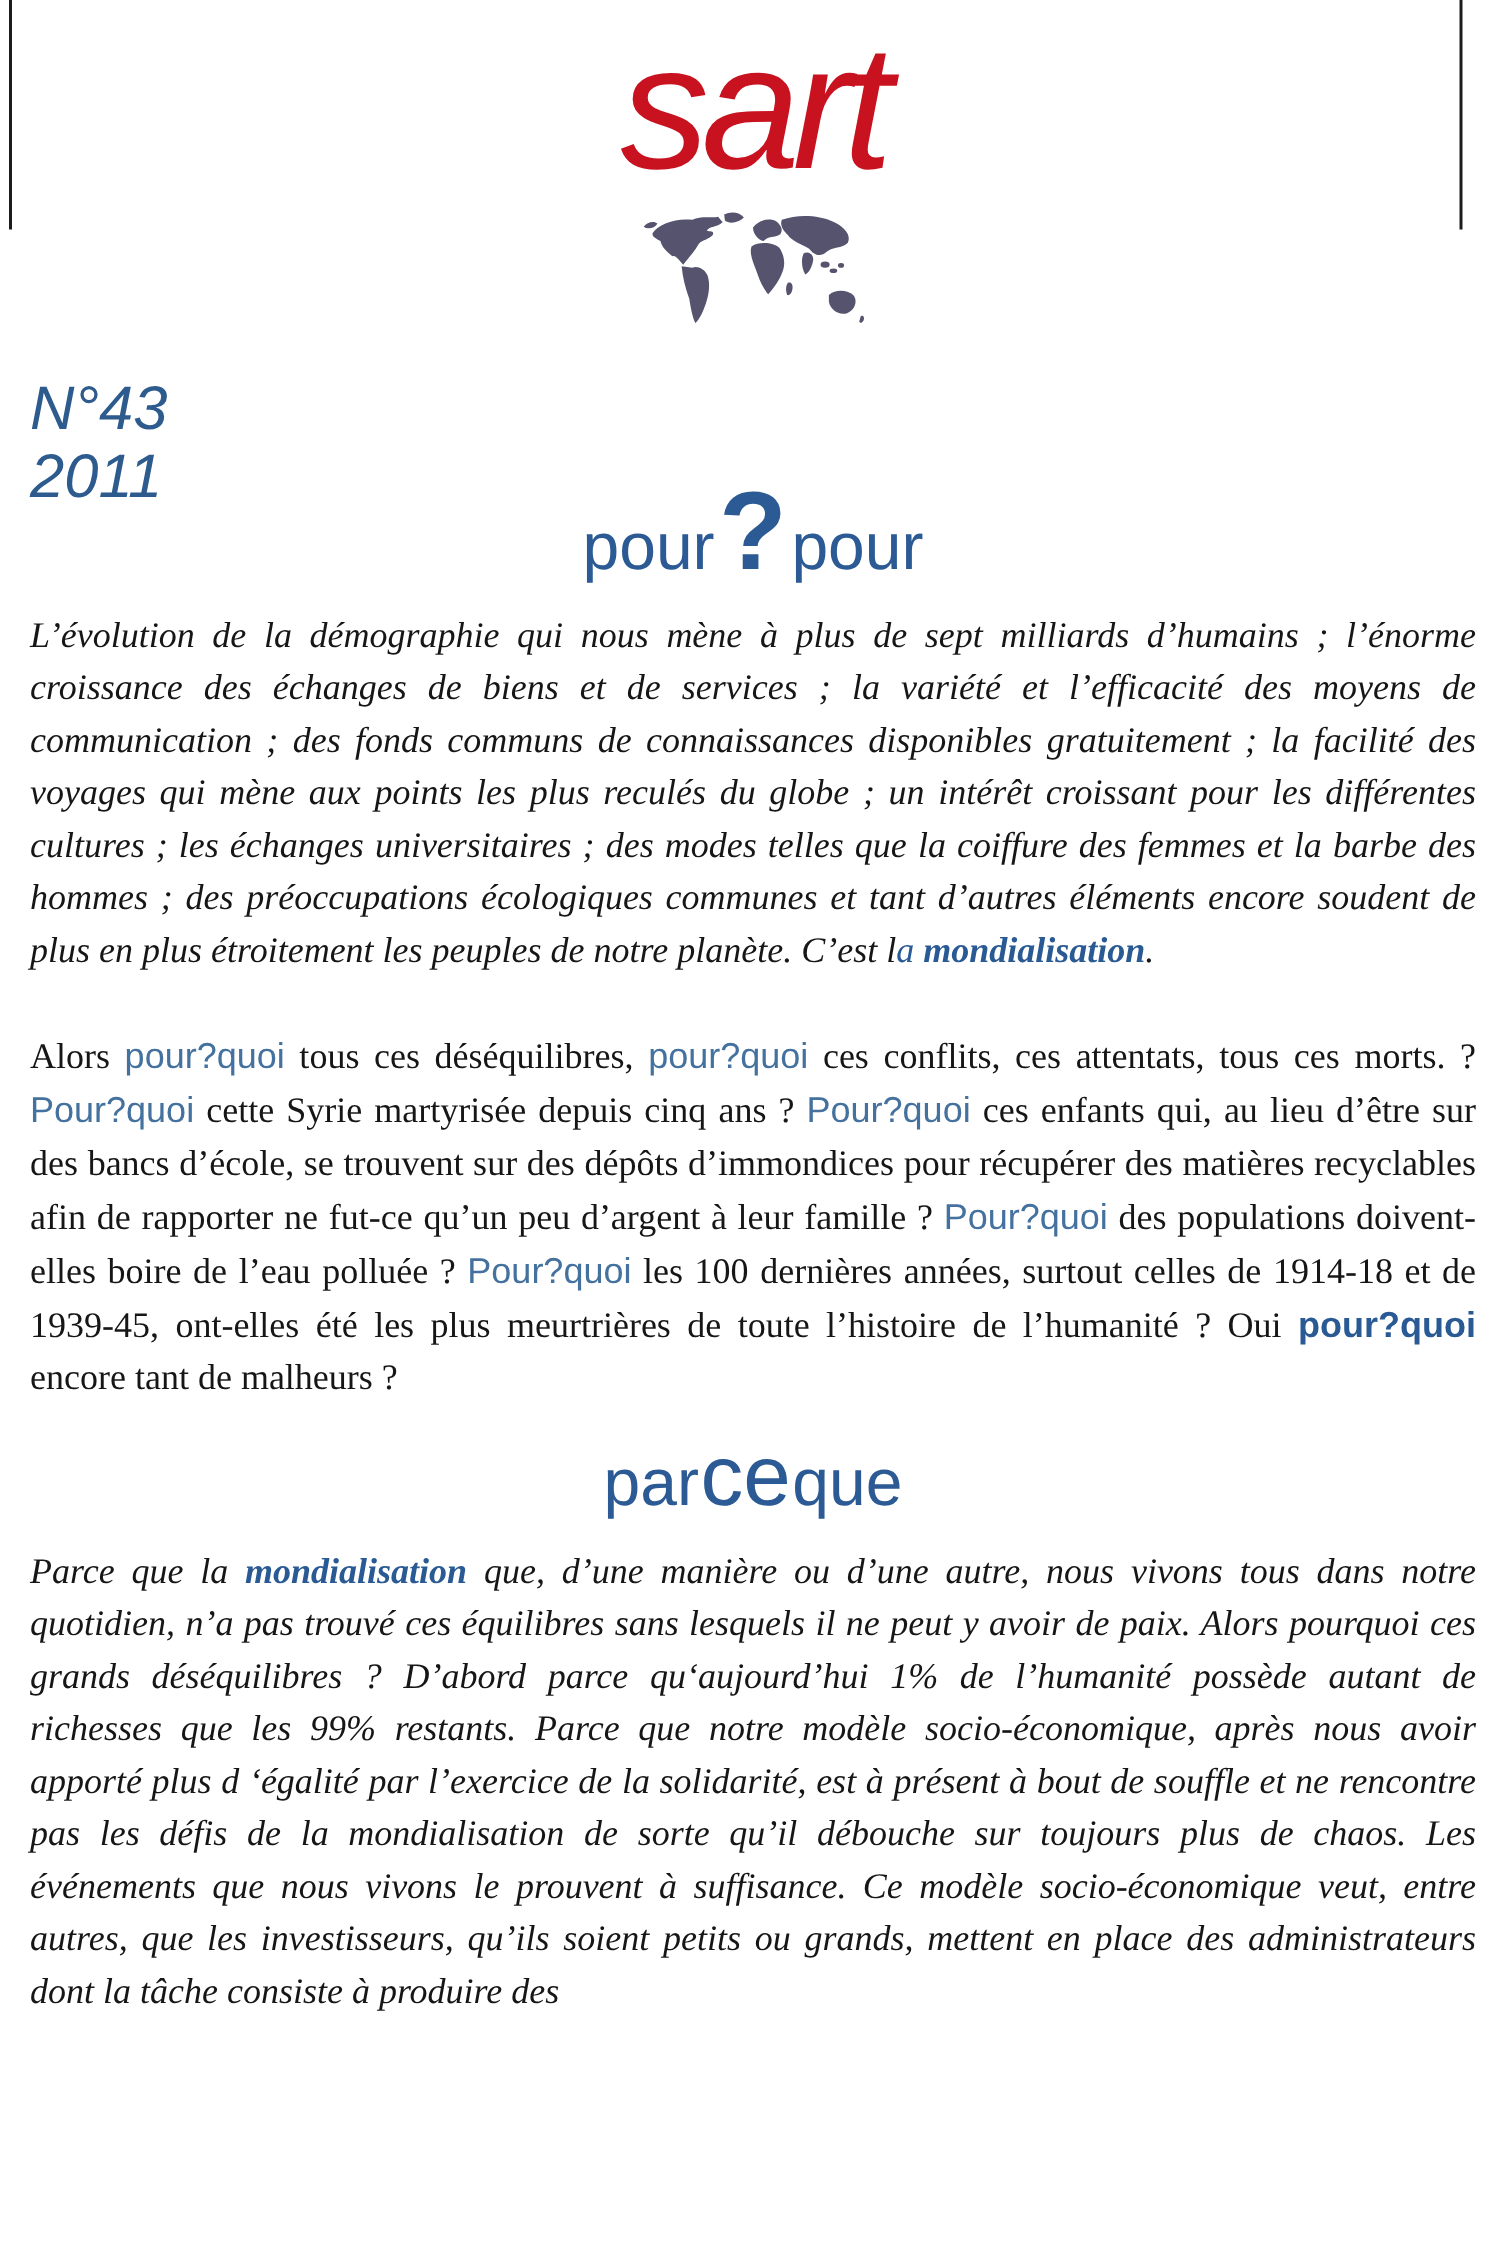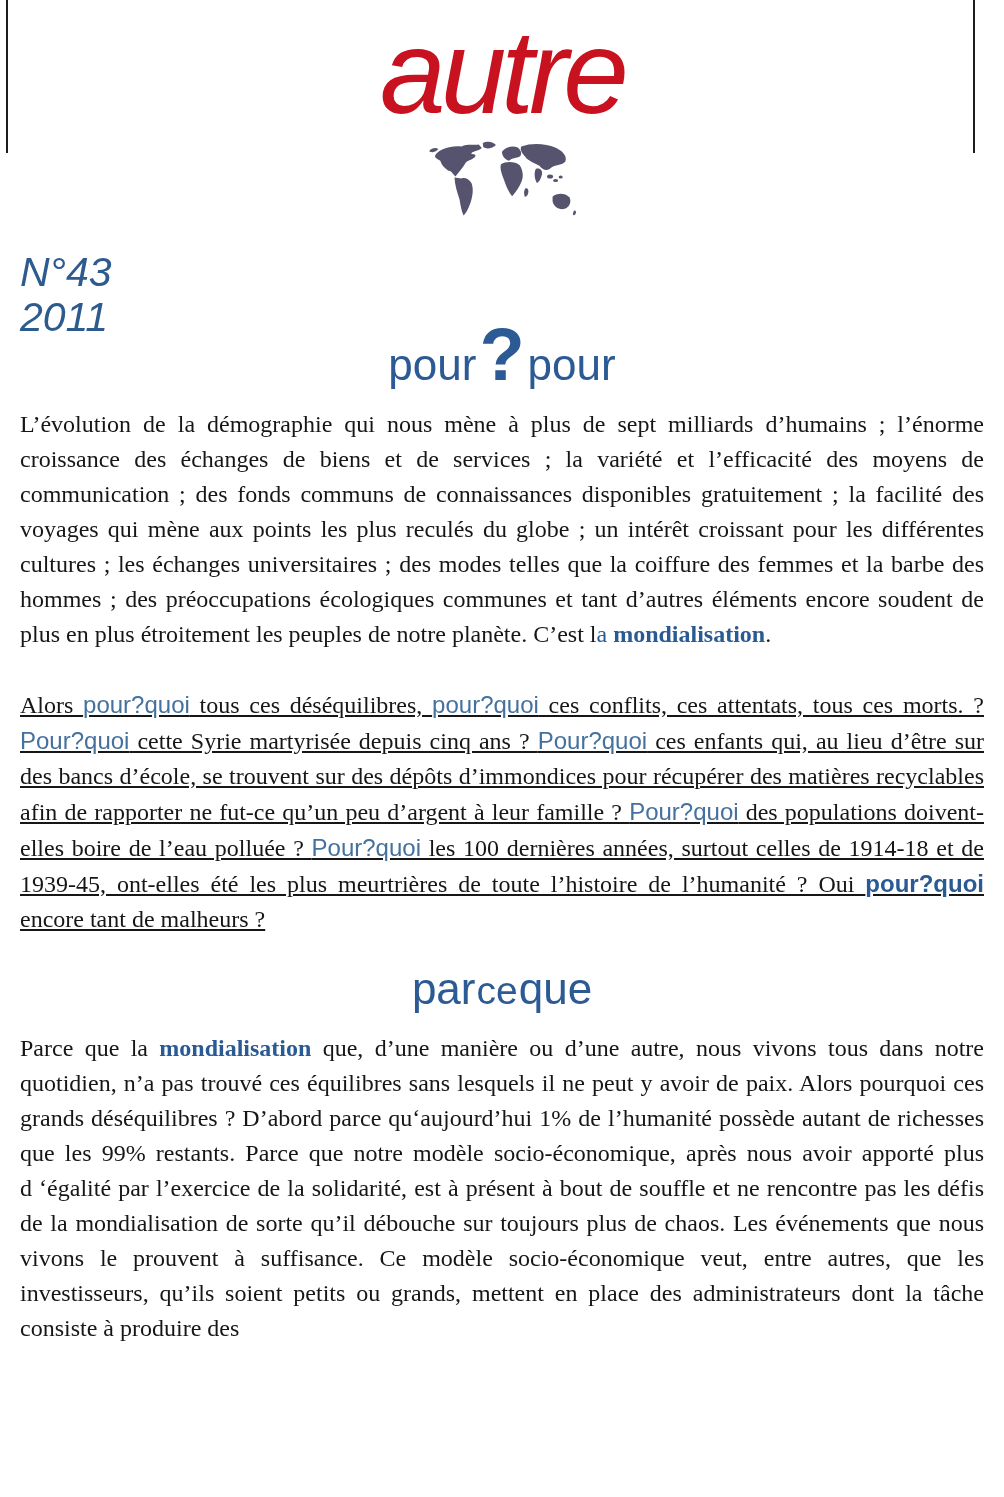--- a/index.html
+++ b/index.html
@@ -63,49 +63,49 @@
   .hd{
     text-align:center;
     font-family:"Liberation Sans", sans-serif;
     font-weight:normal;
     color:var(--heading-blue);
     margin:0;
   }
   .hd-pourquoi{margin-top:2px;font-size:44px;line-height:1.0;}
   .hd-pourquoi .hd-mark{font-size:74px;font-weight:bold;margin:0 3px;line-height:0;}
   .hd-parceque{margin:30px 0 8px 0;font-size:44px;line-height:1.0;}
-  .hd-parceque .hd-mark{font-size:39px;margin:0 1px;line-height:0;}
+  .hd-parceque .hd-mark{font-size:57px;margin:0 1px;line-height:0;}
 
   .body-par{
     margin:24px 0 0 0;
     padding:0 20px;
     font-size:24px;
     line-height:35px;
     text-align:justify;
     color:var(--text-black);
   }
-  .body-par + .body-par{margin-top:35px;text-decoration:underline;}
-  .par-after-hd{margin-top:20px;}
+  .body-par + .body-par{margin-top:35px;}
+  .par-after-hd{margin-top:20px;font-style:italic;}
 
   .seg-body{color:var(--text-black);}
   .seg-pq{font-family:"Liberation Sans", sans-serif;color:var(--inline-blue);}
   .seg-pqb{font-family:"Liberation Sans", sans-serif;color:var(--bold-blue);font-weight:bold;}
   .seg-mb{color:var(--bold-blue);font-weight:bold;}
   .seg-a{color:var(--bold-blue);}
 </style>
 </head>
 <body>
 
 <div class="page">
 
   <div class="vline vline-left"></div>
   <div class="vline vline-right"></div>
 
   <header class="masthead">
-    <span class="logo-sart">autre</span>
+    <span class="logo-sart">sart</span>
   </header>
 
   <div class="map-wrap">
     <svg width="152" height="86" viewBox="0 0 300 170" aria-hidden="true">
       <g fill="#55536e">
 
         <path d="M18,30 C26,18 50,10 70,13 C82,7 96,11 104,9 L110,16 C102,23 93,21 89,27 C95,29 99,27 97,33 C89,41 81,39 77,47 C71,57 65,63 58,72 C52,66 48,59 44,61 C36,55 30,49 28,41 C22,37 16,35 18,30 Z"></path>
 
         <path d="M6,22 C10,16 20,14 24,18 C20,24 12,26 6,22 Z"></path>
 

